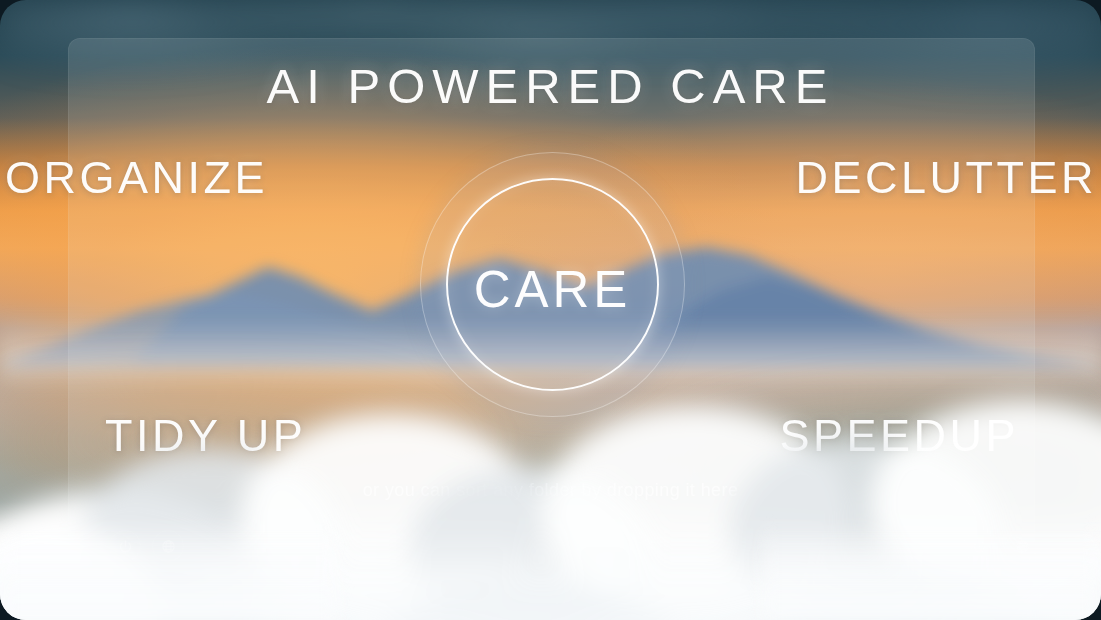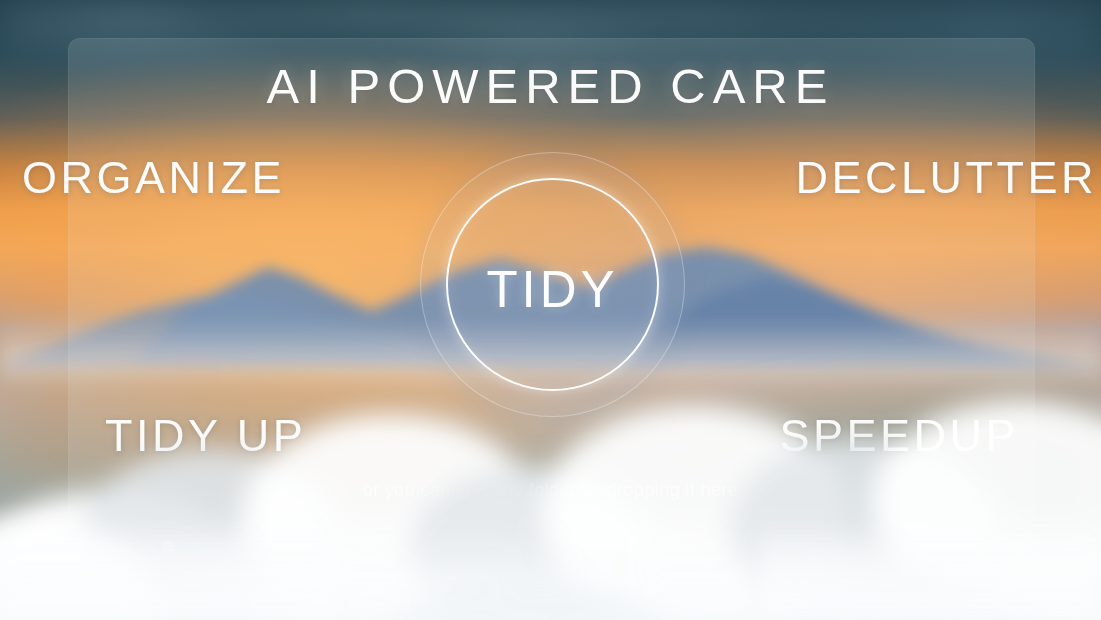--- a/index.html
+++ b/index.html
@@ -6,20 +6,21 @@
     margin: 0;
     padding: 0;
     background: #0d1a22;
   }
   #stage {
     position: relative;
     width: 1101px;
     height: 620px;
     overflow: hidden;
     font-family: "Liberation Sans", sans-serif;
+    border-radius: 26px;
     -webkit-font-smoothing: antialiased;
   }
 
   
   .bg-layer { position: absolute; inset: 0; }
   
   .sky2 {
     background:
       linear-gradient(to bottom,
         #23414e 0%,
@@ -153,21 +154,21 @@
     text-shadow: 0 0 14px rgba(255,255,255,0.30), 0 1px 6px rgba(60,50,40,0.28);
   }
 
   .corner {
     position: absolute;
     font-size: 45px;
     letter-spacing: 3.5px;
     color: rgba(255,255,255,0.97);
     text-shadow: 0 0 12px rgba(255,255,255,0.22), 0 1px 6px rgba(60,50,40,0.30);
   }
-  #lbl-organize  { left: 22px;  top: 152px; }
+  #lbl-organize  { left: 5px;  top: 152px; }
   #lbl-declutter { right: 4px;  top: 152px; }
   #lbl-tidyup    { left: 105px; top: 410px; }
   #lbl-speedup   { right: 82px; top: 410px; }
 
   
   #sort-zone {
     position: absolute;
     left: 420px;
     top: 152px;
     width: 265px;
@@ -283,21 +284,21 @@
 
   <div id="lbl-tidyup" class="corner thin">TIDY UP</div>
 
   <div id="lbl-declutter" class="corner thin">DECLUTTER</div>
 
   <div id="lbl-speedup" class="corner thin">SPEEDUP</div>
 
   <div id="sort-zone">
     <div id="ring-outer"></div>
     <div id="ring-inner"></div>
-    <div id="sort-label">TIDY</div>
+    <div id="sort-label">CARE</div>
   </div>
 
   <div id="hint">or you can sort any folder by dropping it here</div>
 
   <div class="cloud-bank">
     <div class="puff" style="left: 20px;  top: 120px; width: 300px; height: 190px;"></div>
     <div class="puff dim" style="left: 140px; top:  78px; width: 260px; height: 180px;"></div>
     <div class="puff" style="left: 300px; top:  44px; width: 300px; height: 210px;"></div>
     <div class="puff dim" style="left: 470px; top:  96px; width: 240px; height: 170px;"></div>
     <div class="puff" style="left: 600px; top:  36px; width: 310px; height: 215px;"></div>

